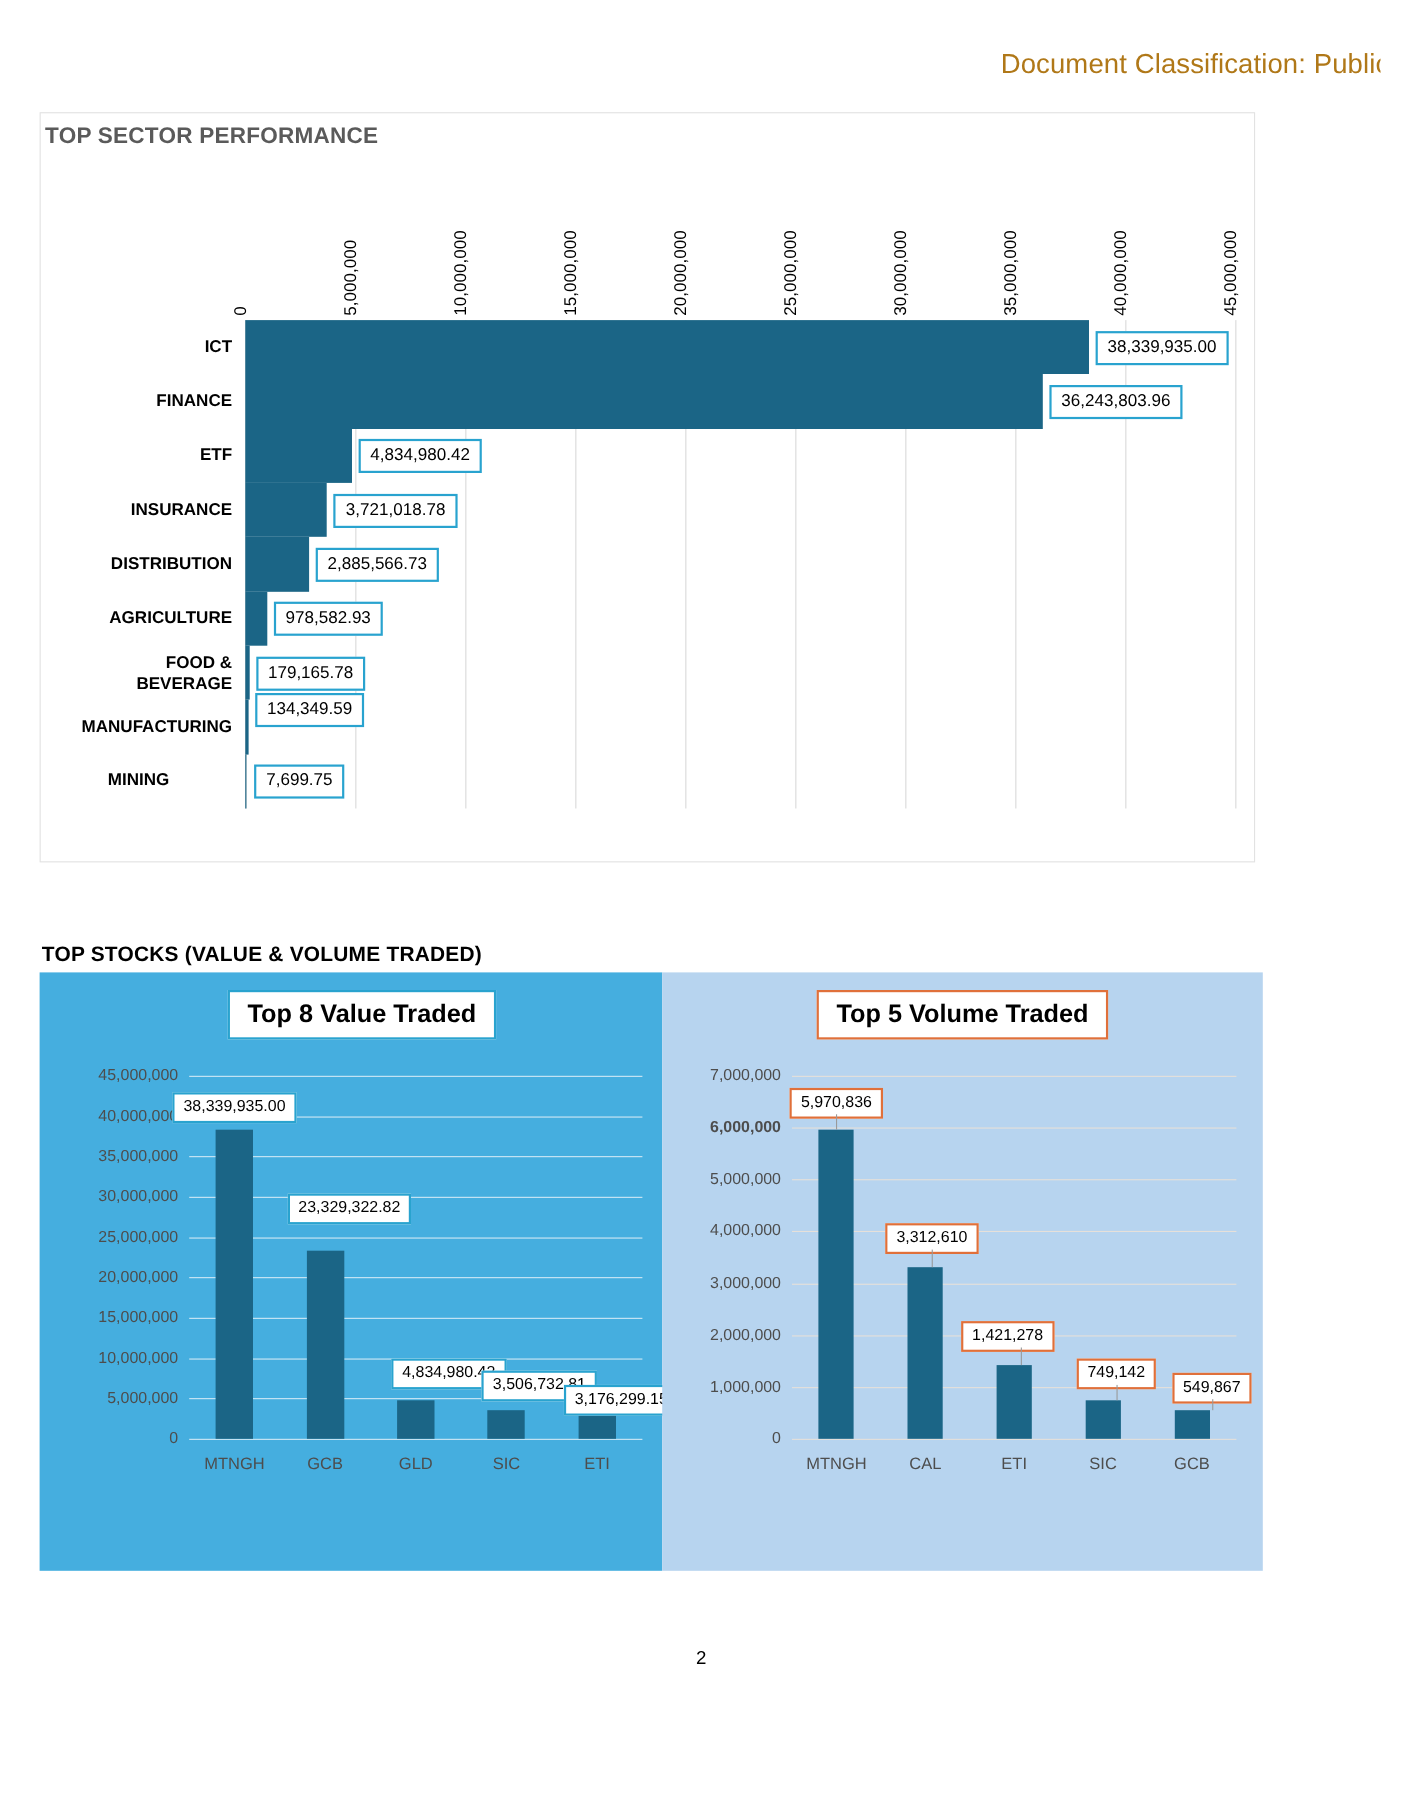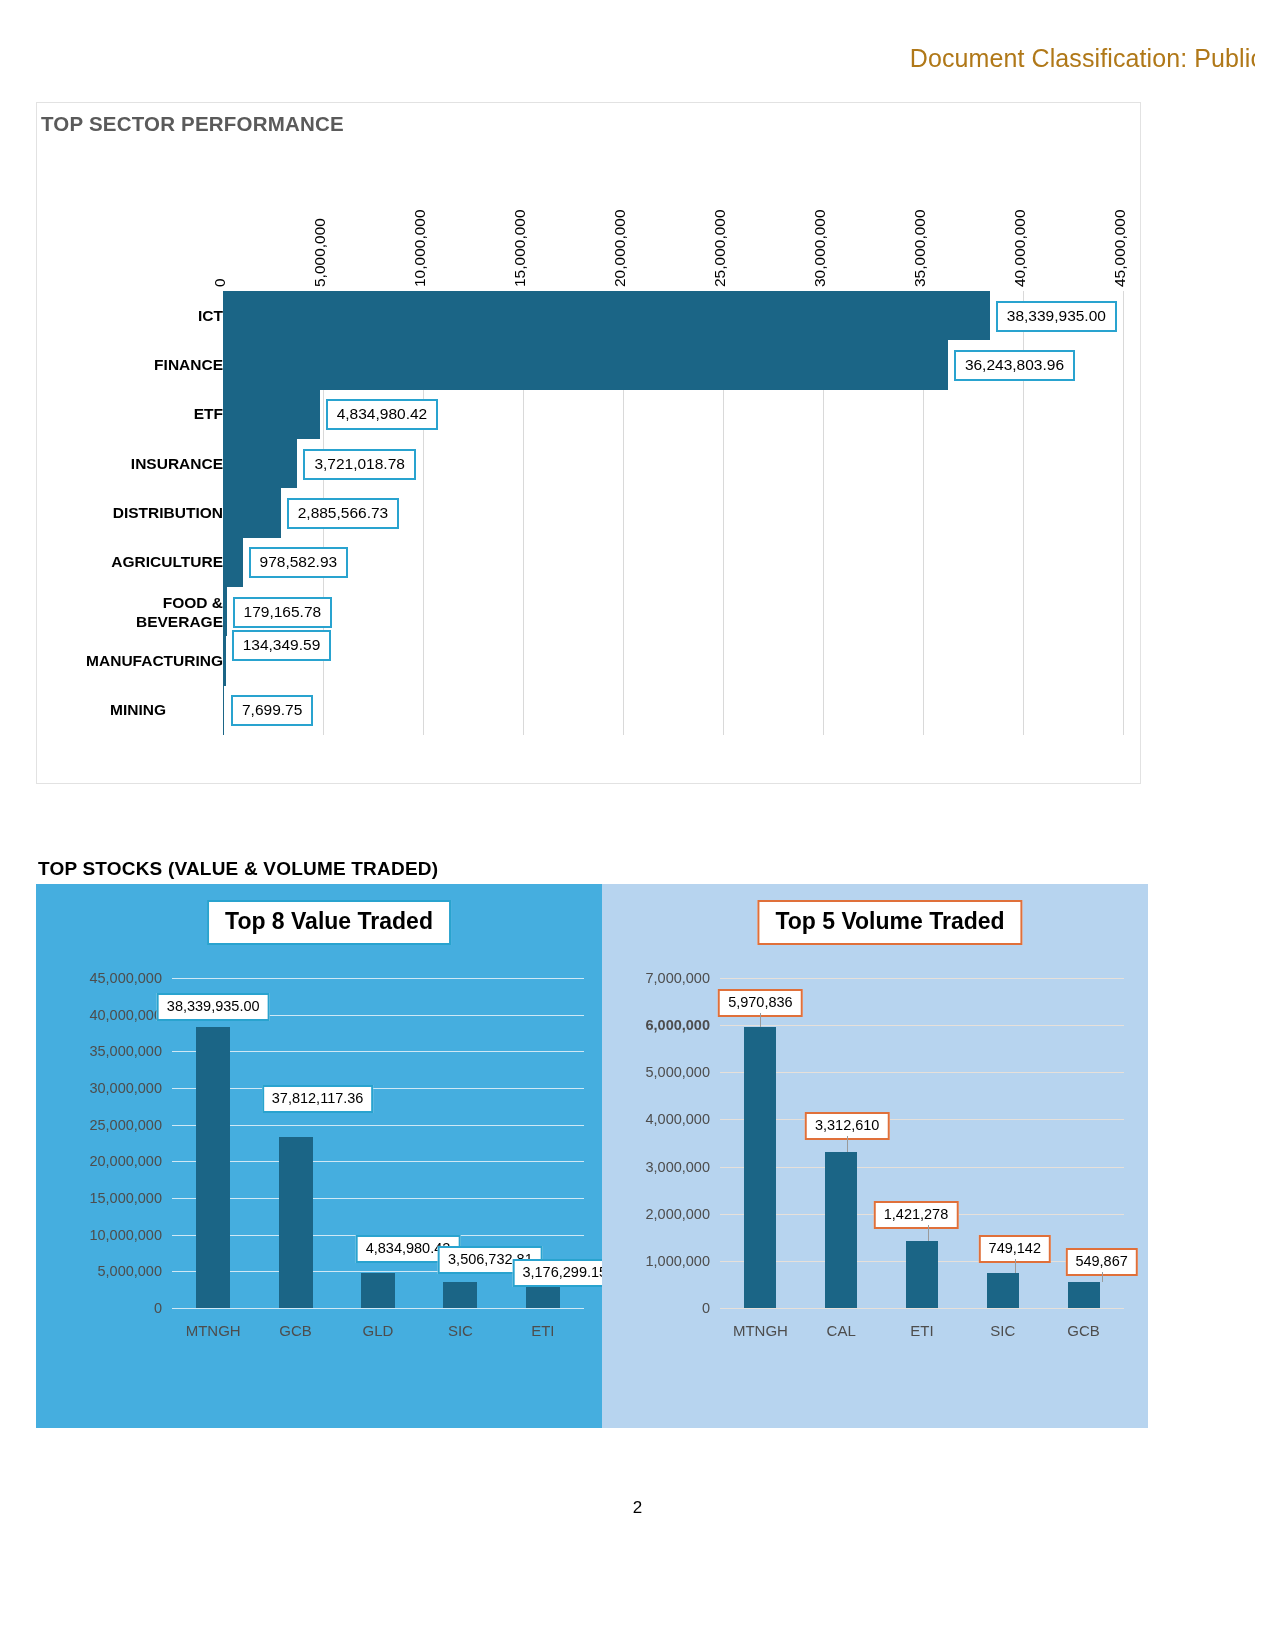--- a/index.html
+++ b/index.html
@@ -58,21 +58,21 @@
     position: absolute; top: 0; bottom: 0; left: 0;
     width: 1px; background: #bfbfbf;
   }
   .sector-bar {
     position: absolute;
     left: 0;
     background: #1b6586;
   }
   .sector-cat-labels {
     position: absolute;
-    left: 16px; top: 188px;
+    left: 4px; top: 188px;
     width: 180px; height: 444px;
   }
   .sector-cat {
     position: absolute;
     right: 10px;
     width: 170px;
     text-align: right;
     font-size: 15.5px;
     font-weight: bold;
     color: #000;
@@ -132,21 +132,21 @@
     left: 50%;
     transform: translateX(-50%);
     background: #fff;
     font-size: 23px;
     font-weight: bold;
     color: #000;
     padding: 6px 16px 8px 16px;
     white-space: nowrap;
   }
   .panel-value .panel-title { border: 2px solid #29a3cf; margin-left: 10px; }
-  .panel-volume .panel-title { border: 2px solid #e0703a; margin-left: 15px; }
+  .panel-volume .panel-title { border: 2px solid #e0703a; margin-left: 0; }
 
   .plot {
     position: absolute;
   }
   .hgrid {
     position: absolute; left: 0; right: 0; height: 1px;
   }
   .panel-value .hgrid { background: #cfe8f5; }
   .panel-volume .hgrid { background: #e6e0da; }
   .ytick {
@@ -290,21 +290,21 @@
         <div class="hgrid" style="top: 73.3333px;"></div>
         <div class="ytick" style="top: 73.3333px;">35,000,000</div>
         <div class="hgrid" style="top: 36.6667px;"></div>
         <div class="ytick" style="top: 36.6667px;">40,000,000</div>
         <div class="hgrid" style="top: 0px;"></div>
         <div class="ytick" style="top: 0px;">45,000,000</div>
         <div class="vbar" style="left: 24.2px; width: 34px; height: 281.16px;"></div>
         <div class="vlabel" style="left: 41.2px; top: 14.8405px;">38,339,935.00</div>
         <div class="xcat" style="left: 41.2px;">MTNGH</div>
         <div class="vbar" style="left: 106.6px; width: 34px; height: 171.082px;"></div>
-        <div class="vlabel" style="left: 145.6px; top: 106.918px;">37,812,117.36</div>
+        <div class="vlabel" style="left: 145.6px; top: 106.918px;">23,329,322.82</div>
         <div class="xcat" style="left: 123.6px;">GCB</div>
         <div class="vbar" style="left: 189px; width: 34px; height: 35.4565px;"></div>
         <div class="vlabel" style="left: 236px; top: 256.543px;">4,834,980.42</div>
         <div class="xcat" style="left: 206px;">GLD</div>
         <div class="vbar" style="left: 271.4px; width: 34px; height: 25.716px;"></div>
         <div class="vlabel" style="left: 318.4px; top: 268.284px;">3,506,732.81</div>
         <div class="xcat" style="left: 288.4px;">SIC</div>
         <div class="vbar" style="left: 353.8px; width: 34px; height: 23.2929px;"></div>
         <div class="vlabel" style="left: 392.8px; top: 280.707px;">3,176,299.15</div>
         <div class="xcat" style="left: 370.8px;">ETI</div>

